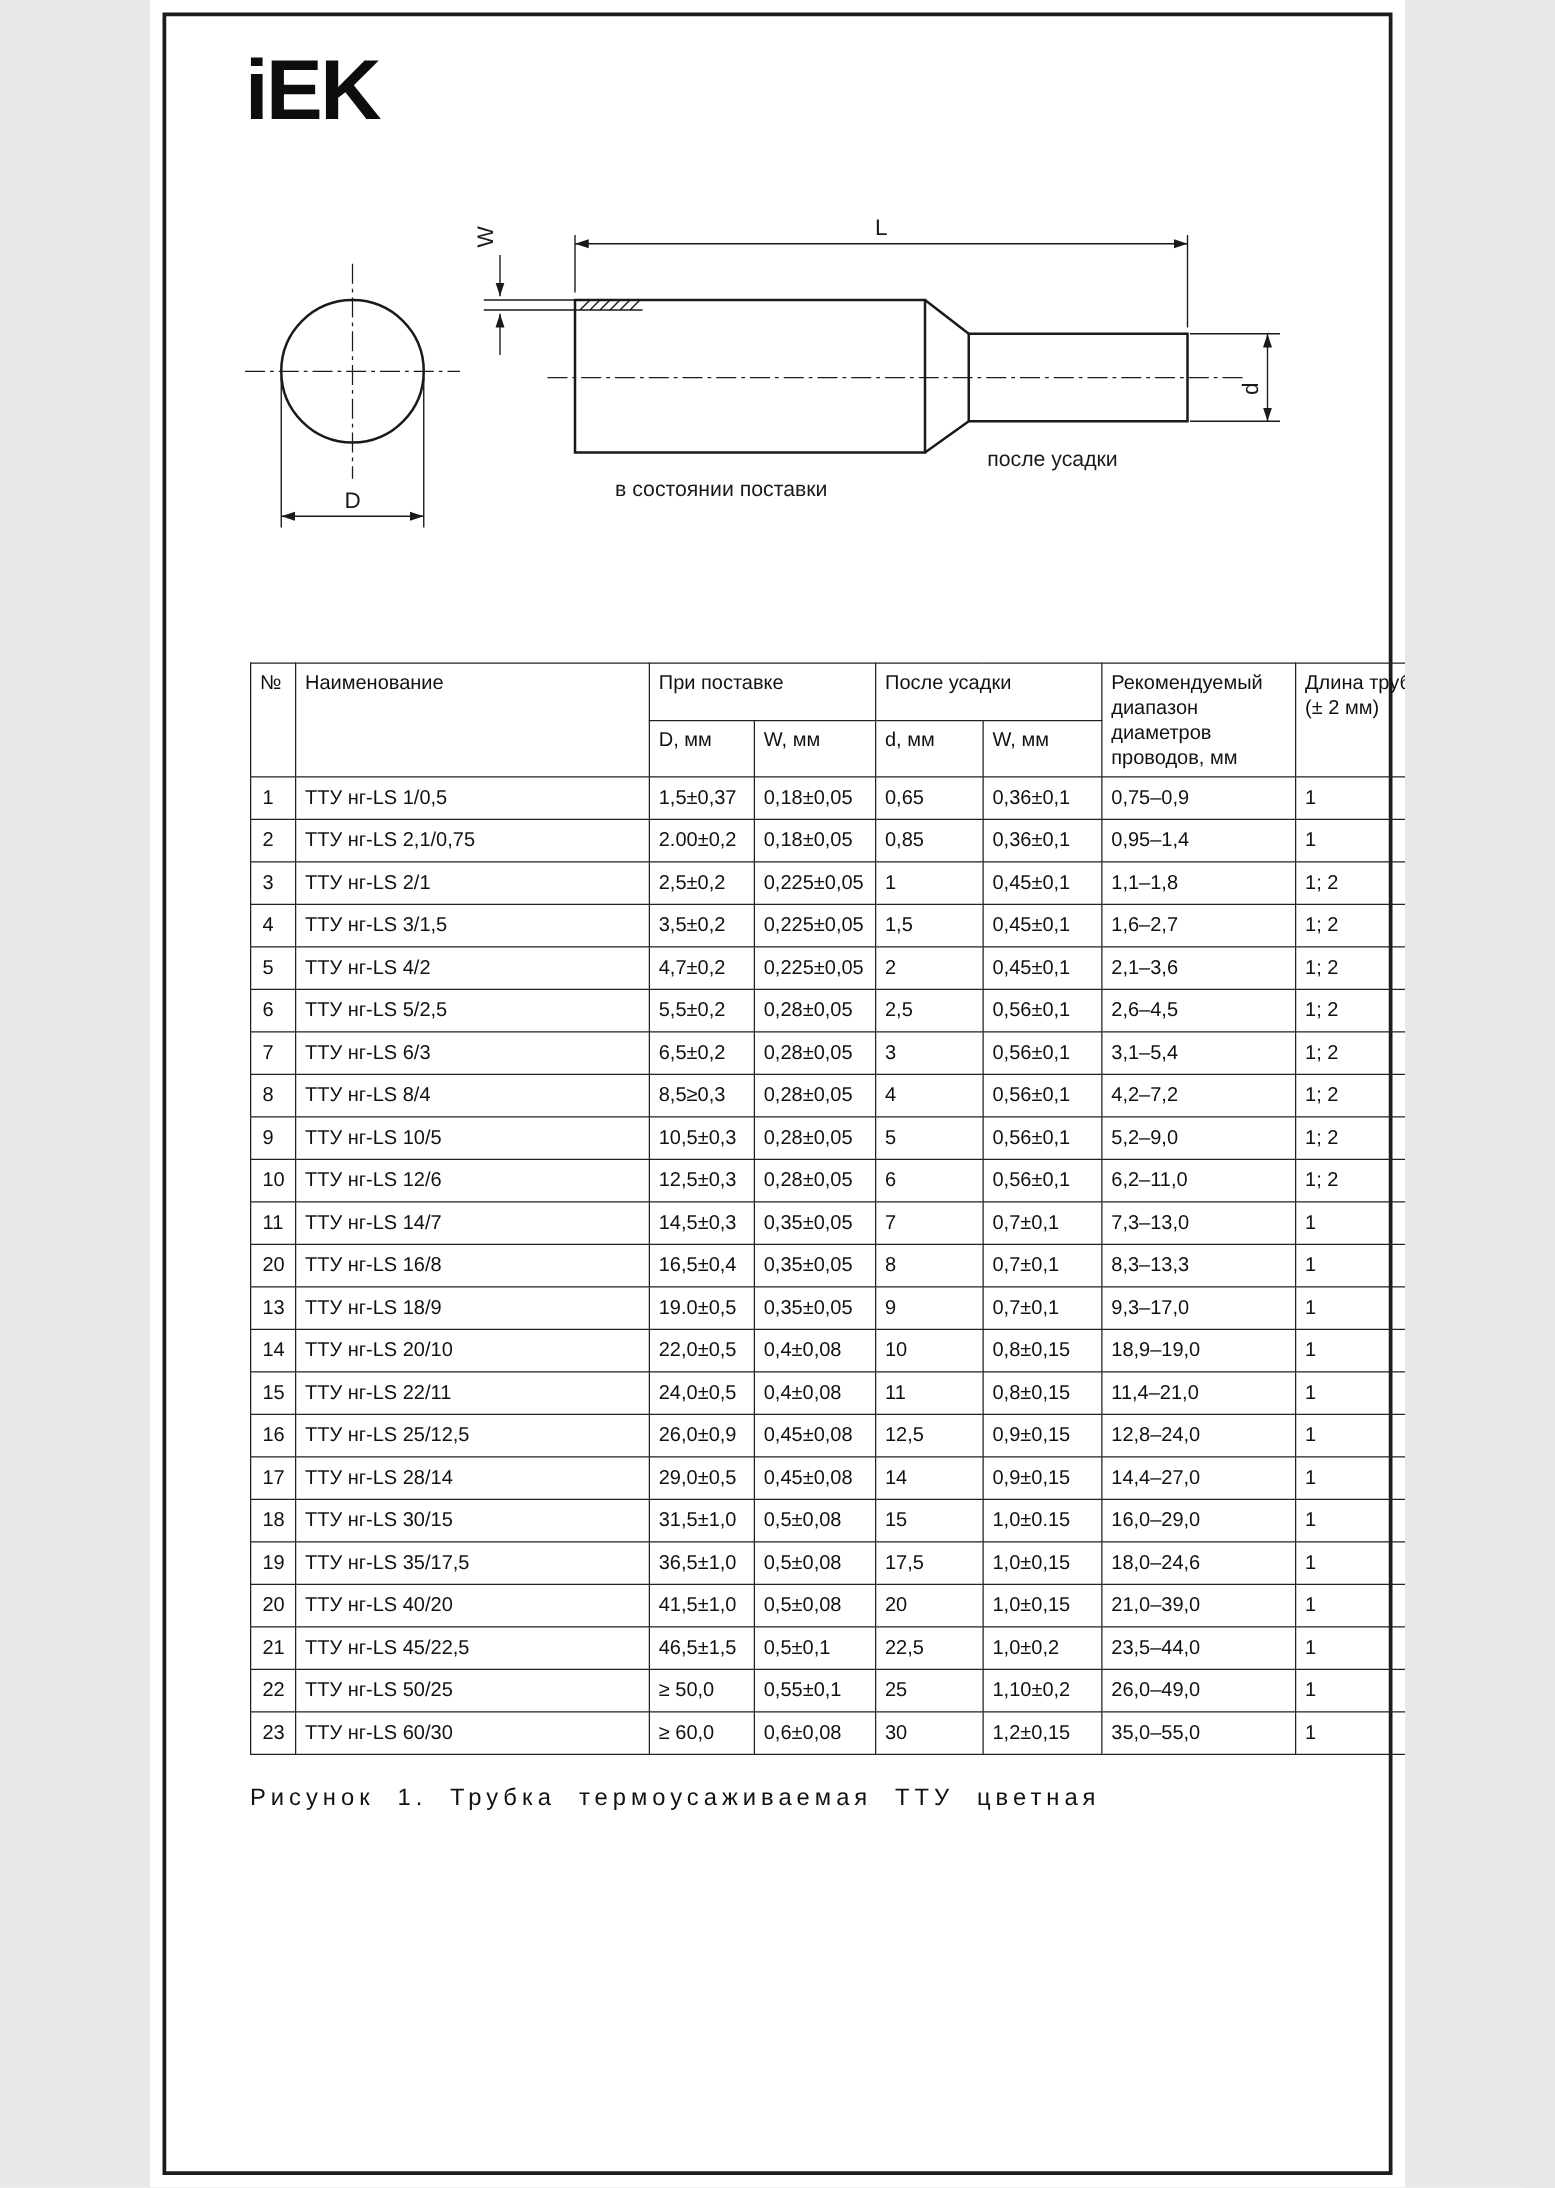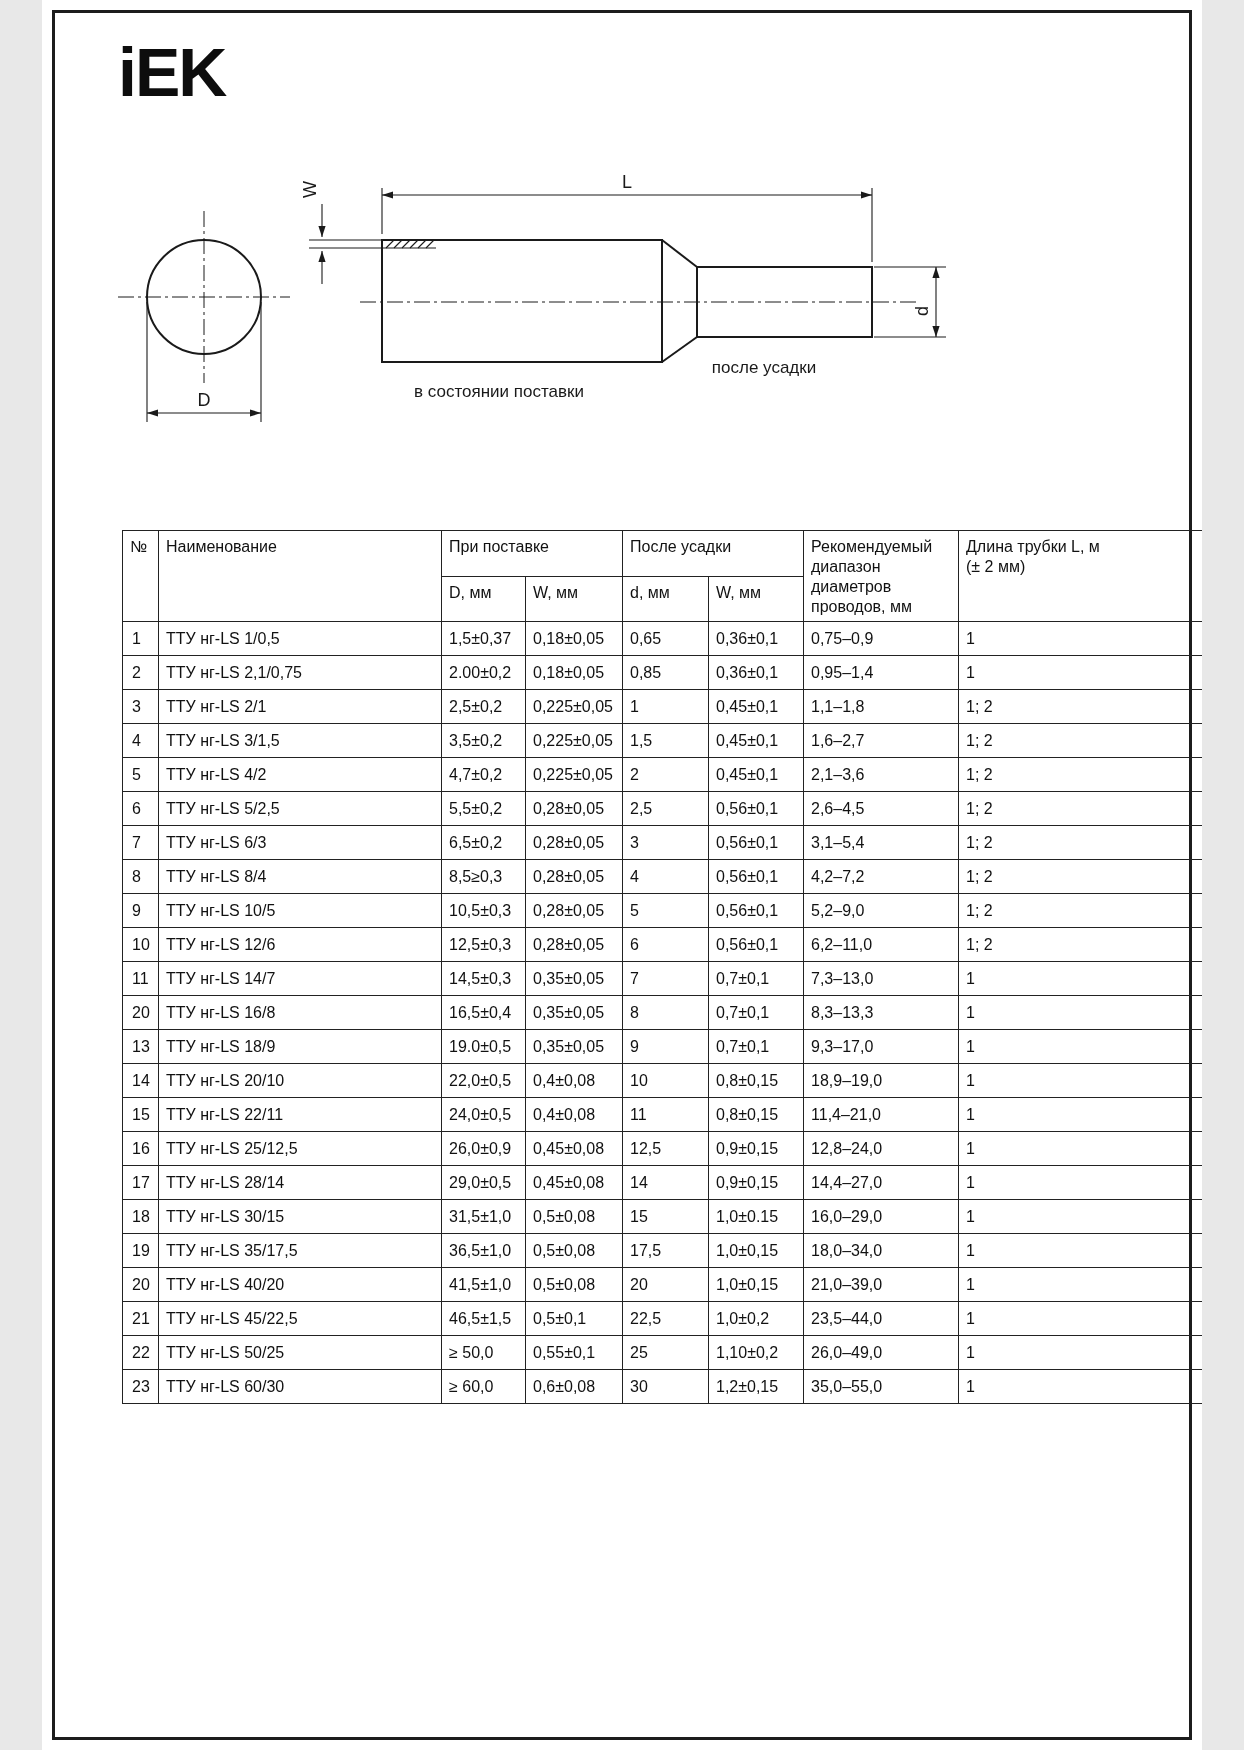--- a/index.html
+++ b/index.html
@@ -1,18 +1,18 @@
 <!DOCTYPE html>
 <html><head>
 <meta charset="utf-8">
 <style>
   html,body { margin:0; padding:0; background:#e8e8e8; }
   .page {
     position:relative;
-    width:1160px; height:1750px;
+    width:1004px; height:1750px;
     background:#ffffff;
     font-family:"Liberation Sans", sans-serif;
     color:#1a1a1a;
     overflow:hidden;
     margin:0 auto;
   }
   .page-frame {
     position:absolute; inset:10px;
     border:3px solid #1c1c1c;
     pointer-events:none;
@@ -332,21 +332,21 @@
           <td>16,0–29,0</td>
           <td>1</td>
         </tr>
         <tr>
           <td class="c-num">19</td>
           <td>ТТУ нг-LS 35/17,5</td>
           <td>36,5±1,0</td>
           <td>0,5±0,08</td>
           <td>17,5</td>
           <td>1,0±0,15</td>
-          <td>18,0–34,0</td>
+          <td>18,0–24,6</td>
           <td>1</td>
         </tr>
         <tr>
           <td class="c-num">20</td>
           <td>ТТУ нг-LS 40/20</td>
           <td>41,5±1,0</td>
           <td>0,5±0,08</td>
           <td>20</td>
           <td>1,0±0,15</td>
           <td>21,0–39,0</td>
@@ -378,13 +378,14 @@
           <td>≥ 60,0</td>
           <td>0,6±0,08</td>
           <td>30</td>
           <td>1,2±0,15</td>
           <td>35,0–55,0</td>
           <td>1</td>
         </tr>
       </tbody>
   </table>
 
+  <div class="caption">Рисунок 1. Трубка термоусаживаемая ТТУ цветная</div>
 </div>
 
 </body></html>

